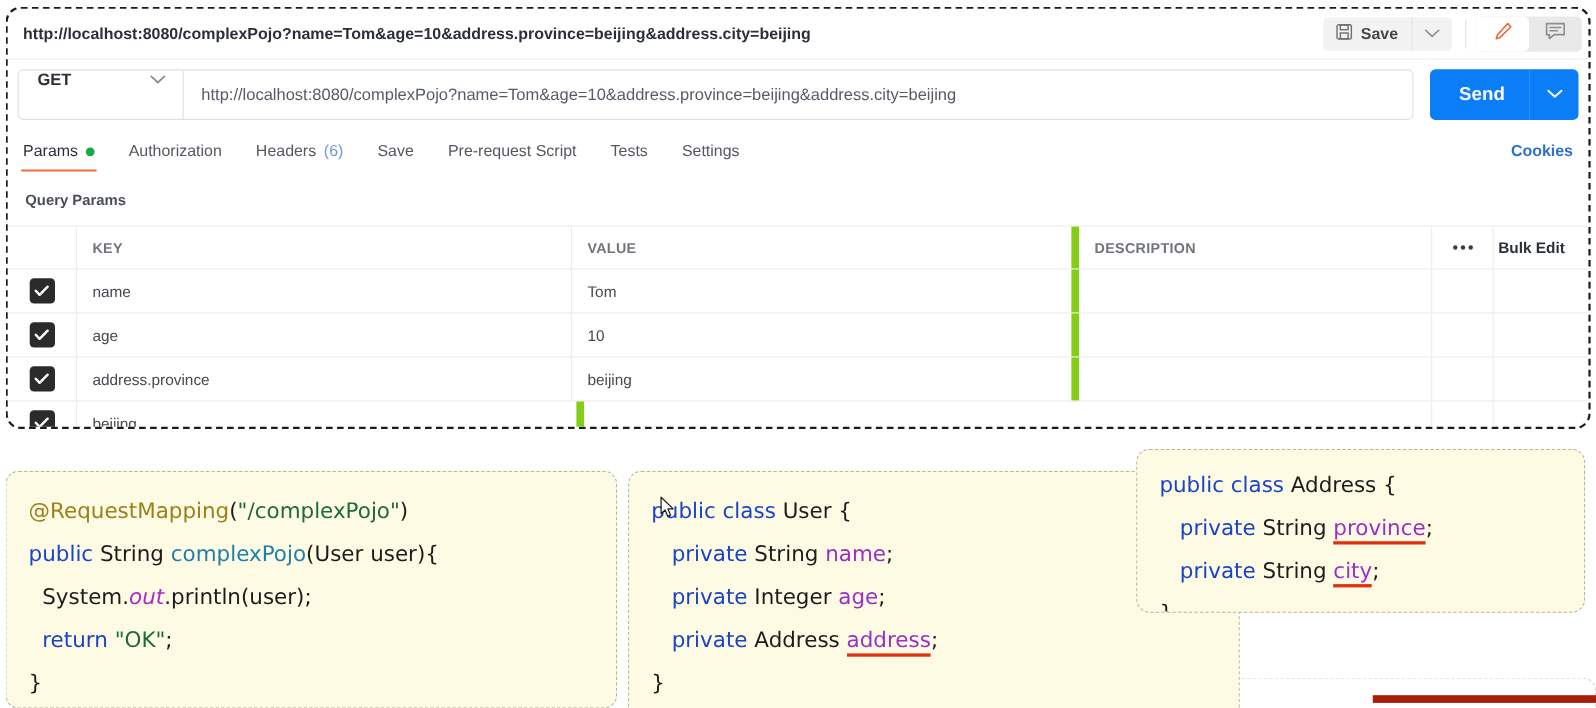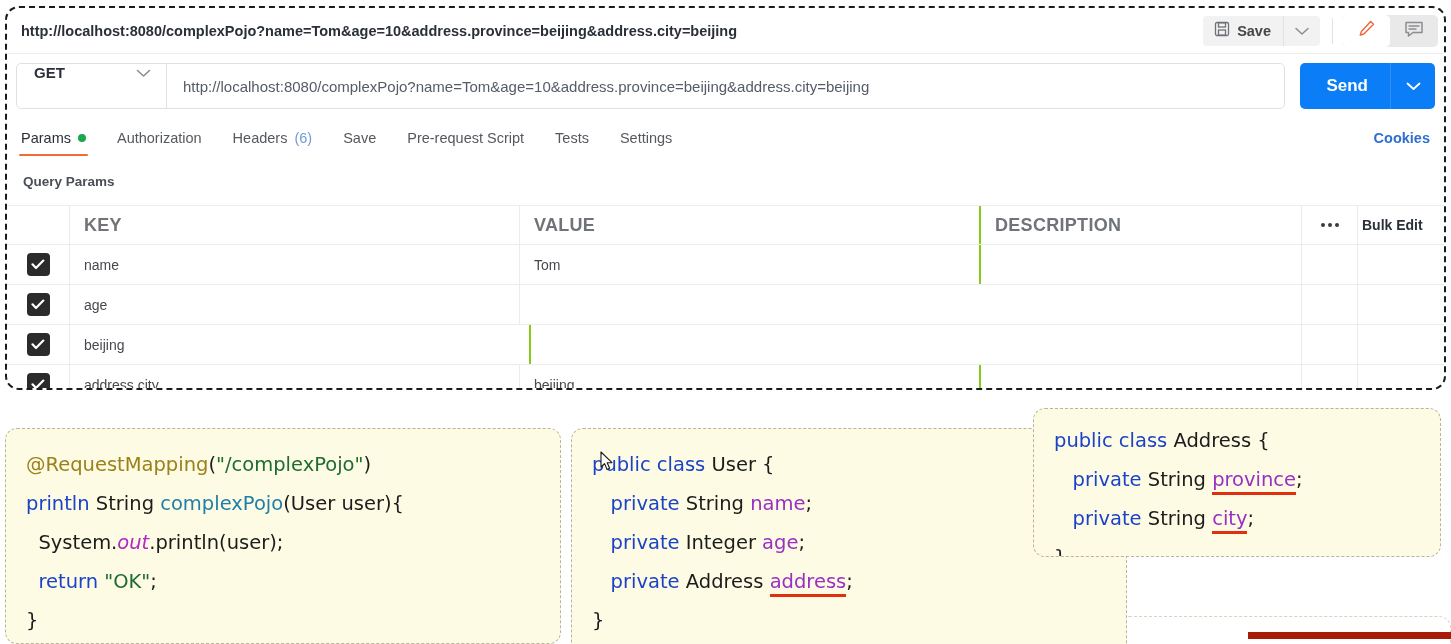--- a/index.html
+++ b/index.html
@@ -150,36 +150,36 @@
     width:63px;display:flex;align-items:center;justify-content:center;
     border-right:1px solid #ececed;box-sizing:border-box;
   }
   .prow.head .c-check{border-right:1px solid #ececed;}
   .c-key{
     width:450px;display:flex;align-items:center;padding-left:14px;
     border-right:1px solid #ececed;box-sizing:border-box;
   }
   .c-val{
     width:461px;display:flex;align-items:center;padding-left:14px;
-    border-right:2px solid #84cc16;box-sizing:border-box;
+    border-right:7px solid #84cc16;box-sizing:border-box;
   }
   .c-desc{
     flex:1 1 auto;display:flex;align-items:center;padding-left:14px;
     border-right:1px solid #ececed;box-sizing:border-box;
   }
   .c-dots{
     width:56px;display:flex;align-items:center;justify-content:center;
     border-right:1px solid #ececed;box-sizing:border-box;
   }
   .c-bulk{
     width:86px;display:flex;align-items:center;justify-content:flex-start;
     padding-left:4px;box-sizing:border-box;
     font-weight:bold;color:#2b3038;font-size:14px;cursor:pointer;
   }
-  .th{font-size:18px;font-weight:bold;color:#707479;letter-spacing:.3px;}
+  .th{font-size:13px;font-weight:bold;color:#707479;letter-spacing:.3px;}
   .cellval{color:#46494f;font-size:14px;}
   .chk{
     width:23px;height:23px;border-radius:4px;background:#2b2b2b;
     display:flex;align-items:center;justify-content:center;cursor:pointer;
   }
   .dots3{display:flex;gap:3px;align-items:center;}
   .dots3 i{
     width:4px;height:4px;border-radius:50%;background:#3b3b3b;display:block;
   }
 
@@ -384,73 +384,76 @@
       <div class="c-check">
         <span class="chk">
           <svg width="14" height="11" viewBox="0 0 14 11">
             <path d="M1.5 5.3 L5 9 L12.3 1.6" fill="none" stroke="#fff" stroke-width="2.2" stroke-linecap="round" stroke-linejoin="round"></path>
           </svg>
         </span>
       </div>
       <div class="c-key">
           <span class="cellval">age</span>
         </div>
+      <div class="c-val">
+          <span class="cellval">10</span>
+        </div>
       <div class="c-desc">
           <span class="cellval"></span>
         </div>
       <div class="c-dots"></div>
       <div class="c-bulk"></div>
     </div>
 
     <div class="prow">
       <div class="c-check">
         <span class="chk">
           <svg width="14" height="11" viewBox="0 0 14 11">
             <path d="M1.5 5.3 L5 9 L12.3 1.6" fill="none" stroke="#fff" stroke-width="2.2" stroke-linecap="round" stroke-linejoin="round"></path>
           </svg>
         </span>
       </div>
+      <div class="c-key">
+          <span class="cellval">address.province</span>
+        </div>
       <div class="c-val">
           <span class="cellval">beijing</span>
         </div>
       <div class="c-desc">
           <span class="cellval"></span>
         </div>
       <div class="c-dots"></div>
       <div class="c-bulk"></div>
     </div>
 
     <div class="prow">
       <div class="c-check">
         <span class="chk">
           <svg width="14" height="11" viewBox="0 0 14 11">
             <path d="M1.5 5.3 L5 9 L12.3 1.6" fill="none" stroke="#fff" stroke-width="2.2" stroke-linecap="round" stroke-linejoin="round"></path>
           </svg>
         </span>
       </div>
-      <div class="c-key">
-          <span class="cellval">address.city</span>
-        </div>
       <div class="c-val">
           <span class="cellval">beijing</span>
         </div>
       <div class="c-desc">
           <span class="cellval"></span>
         </div>
       <div class="c-dots"></div>
       <div class="c-bulk"></div>
     </div>
 
   </div>
 </div>
 
 <div class="codebox" id="codebox-ghost"></div>
 
 <div class="codebox" id="codebox-controller"><span class="anno">@RequestMapping</span><span>(</span><span class="str">"/complexPojo"</span><span>)</span>
-<span class="kw">println</span><span> String </span><span class="mth">complexPojo</span><span>(User user){</span>
+<span class="kw">public</span><span> String </span><span class="mth">complexPojo</span><span>(User user){</span>
   <span>System.</span><span class="sout">out</span><span>.println(user);</span>
   <span class="kw">return</span> <span class="str">"OK"</span><span>;</span>
 <span>}</span></div>
 
 <div class="codebox" id="codebox-user"><span class="kw">public class</span><span> User {</span>
    <span class="kw">private</span><span> String </span><span class="fld">name</span><span>;</span>
    <span class="kw">private</span><span> Integer </span><span class="fld">age</span><span>;</span>
    <span class="kw">private</span><span> Address </span><span class="fld underline-red">address</span><span>;</span>
 <span>}</span></div>
 

